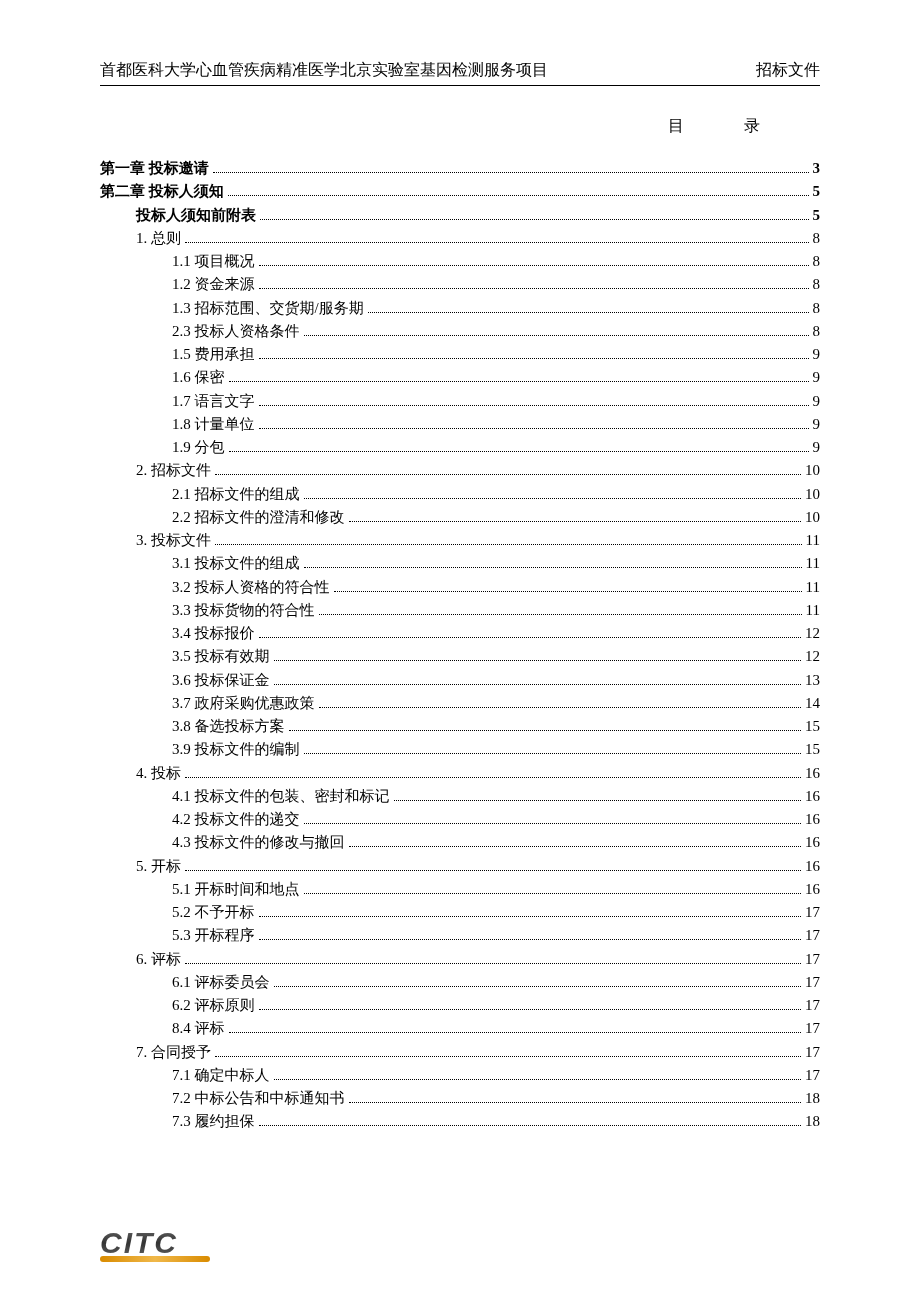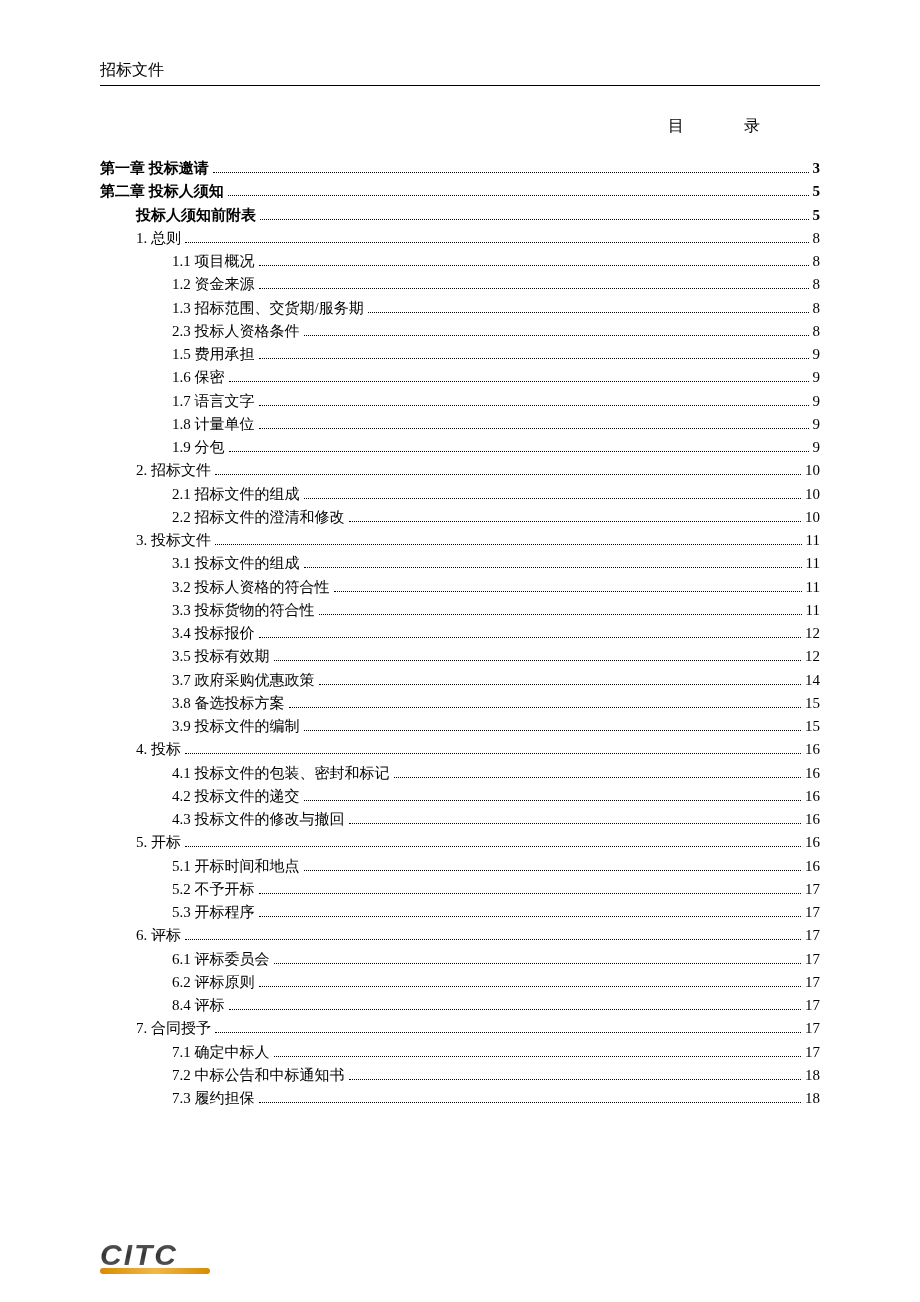--- a/index.html
+++ b/index.html
@@ -54,21 +54,21 @@
   }
   .toc-page {
     flex: 0 0 auto;
   }
   .indent-0 { padding-left: 0px; }
   .indent-1 { padding-left: 36px; }
   .indent-2 { padding-left: 36px; }
   .indent-3 { padding-left: 72px; }
   .logo {
     position: absolute;
-    bottom: 28px;
+    bottom: 40px;
     left: 100px;
     width: 110px;
   }
   .logo-text {
     font-family: Arial, sans-serif;
     font-size: 30px;
     font-weight: 900;
     letter-spacing: 2px;
     font-style: italic;
     background: linear-gradient(180deg, #6a6a6a 0%, #333 50%, #6a6a6a 100%);
@@ -82,20 +82,21 @@
     border-radius: 3px;
     margin-top: -4px;
   }
 </style>
 </head>
 <body>
 
 <div class="page">
 
   <div class="header-line">
+    <span>首都医科大学心血管疾病精准医学北京实验室基因检测服务项目</span>
     <span>招标文件</span>
   </div>
 
   <div class="toc-title">目录</div>
 
   <div id="toc-container">
       <div class="toc-row indent-0 bold">
         <span class="toc-label">第一章 投标邀请</span>
         <span class="toc-dots"></span>
         <span class="toc-page">3</span>
@@ -197,20 +198,25 @@
       </div>
       <div class="toc-row indent-3">
         <span class="toc-label">3.4 投标报价</span>
         <span class="toc-dots"></span>
         <span class="toc-page">12</span>
       </div>
       <div class="toc-row indent-3">
         <span class="toc-label">3.5 投标有效期</span>
         <span class="toc-dots"></span>
         <span class="toc-page">12</span>
+      </div>
+      <div class="toc-row indent-3">
+        <span class="toc-label">3.6 投标保证金</span>
+        <span class="toc-dots"></span>
+        <span class="toc-page">13</span>
       </div>
       <div class="toc-row indent-3">
         <span class="toc-label">3.7 政府采购优惠政策</span>
         <span class="toc-dots"></span>
         <span class="toc-page">14</span>
       </div>
       <div class="toc-row indent-3">
         <span class="toc-label">3.8 备选投标方案</span>
         <span class="toc-dots"></span>
         <span class="toc-page">15</span>

